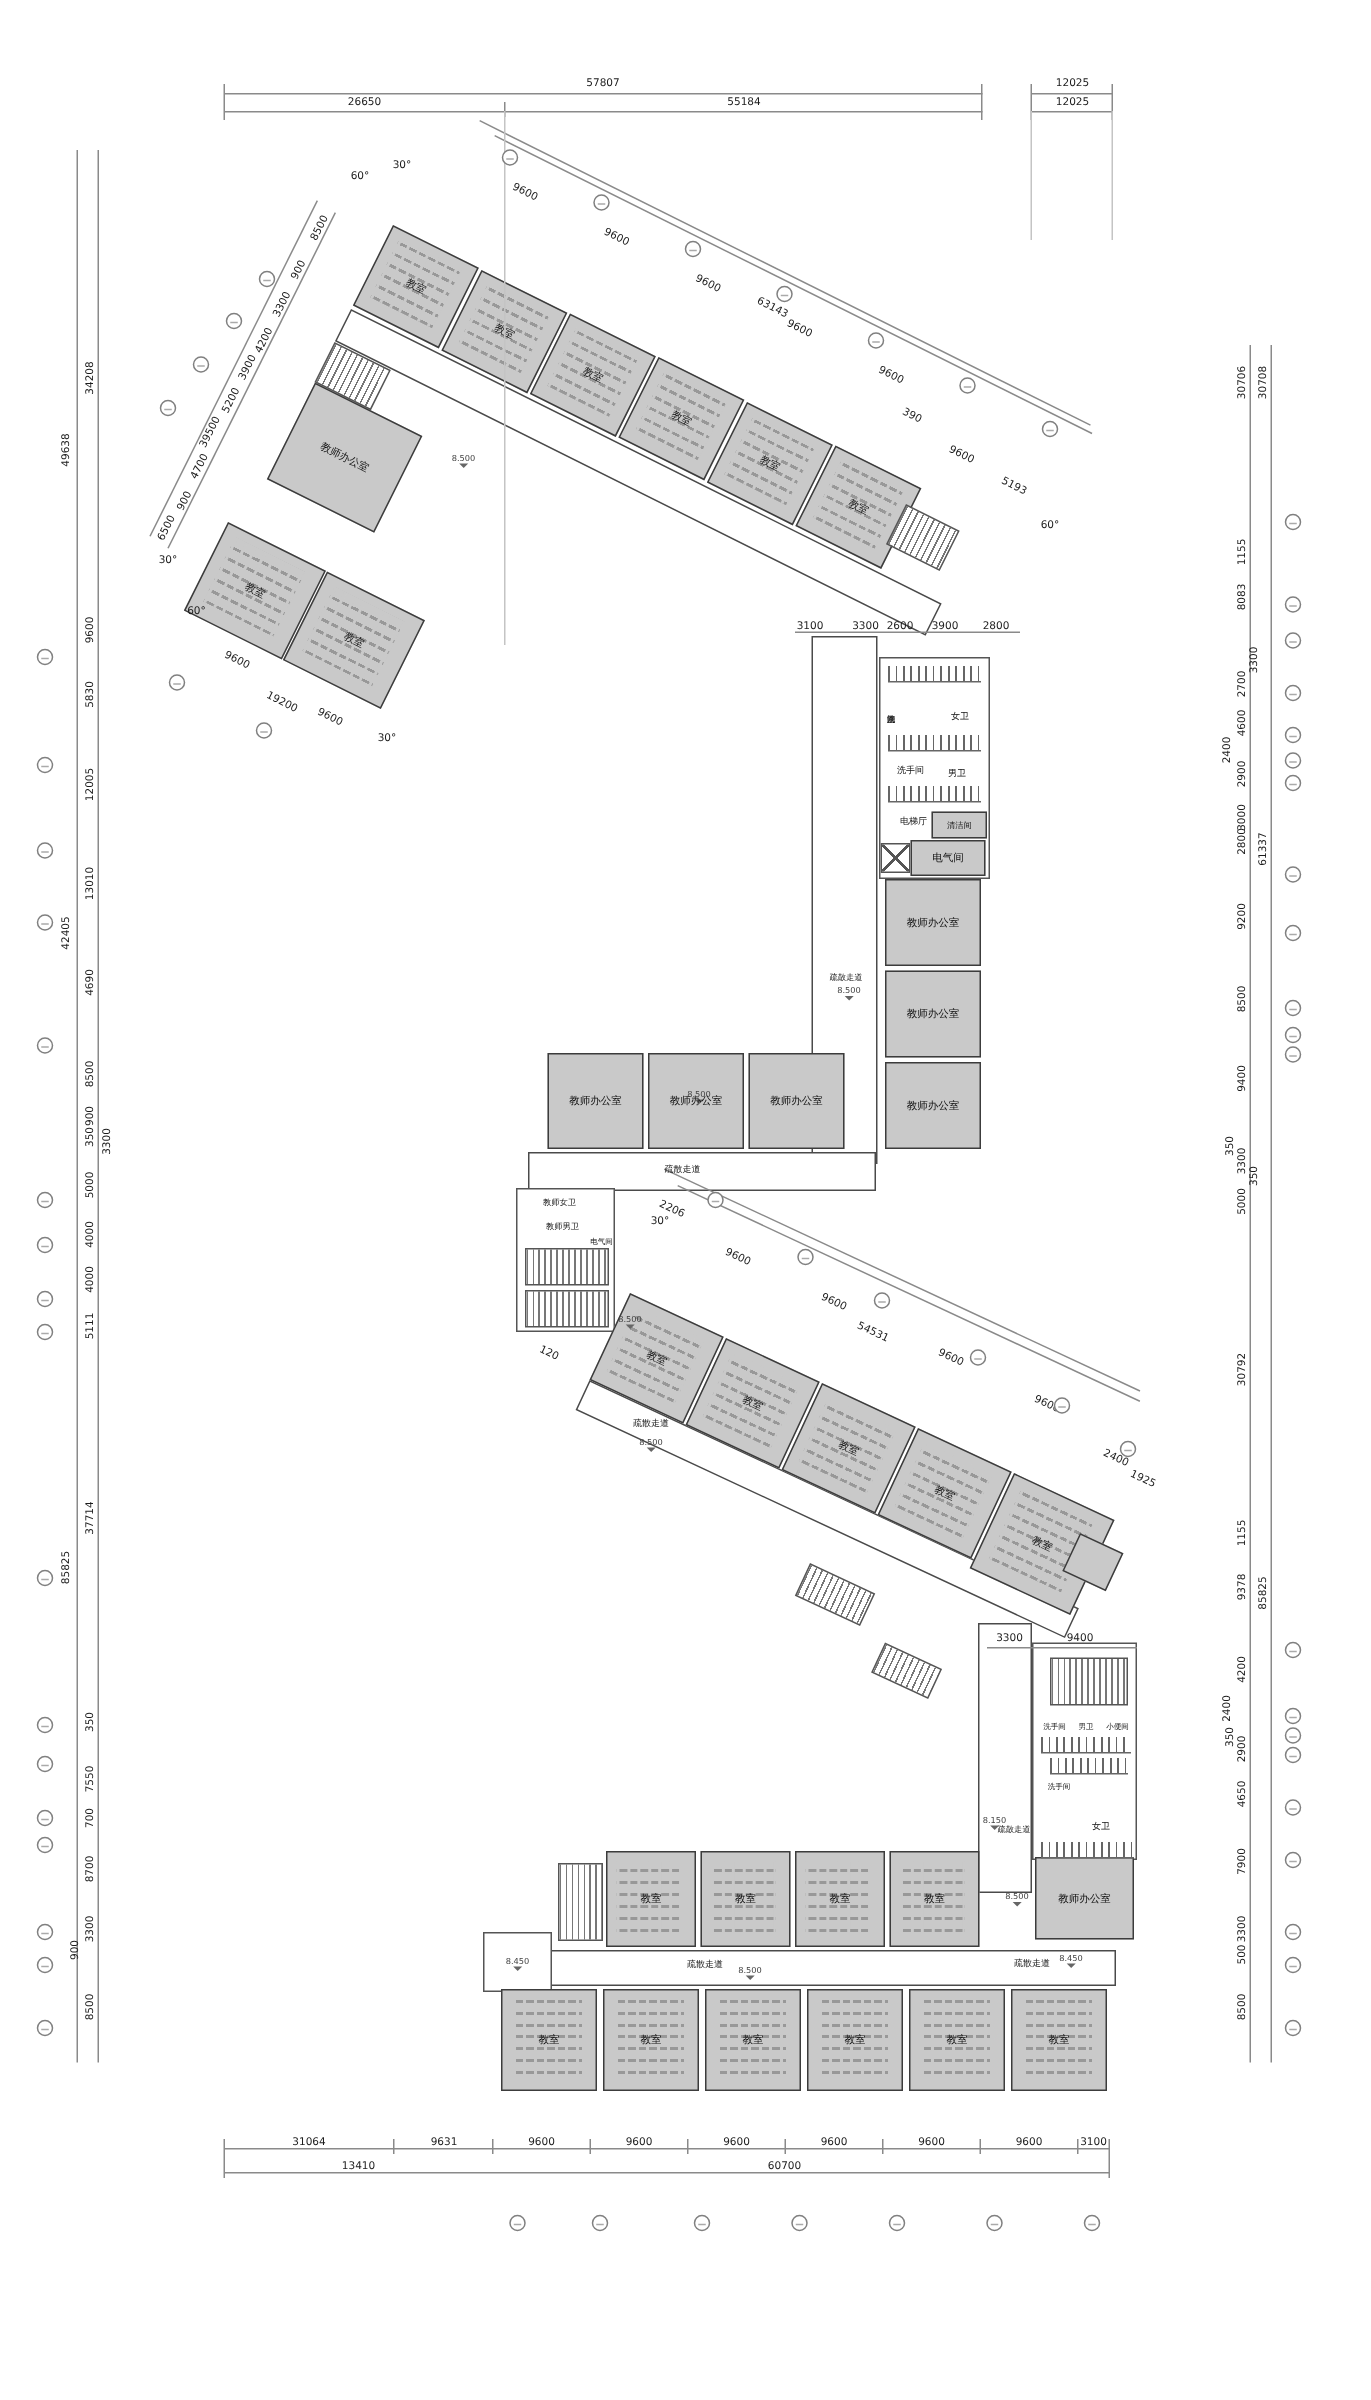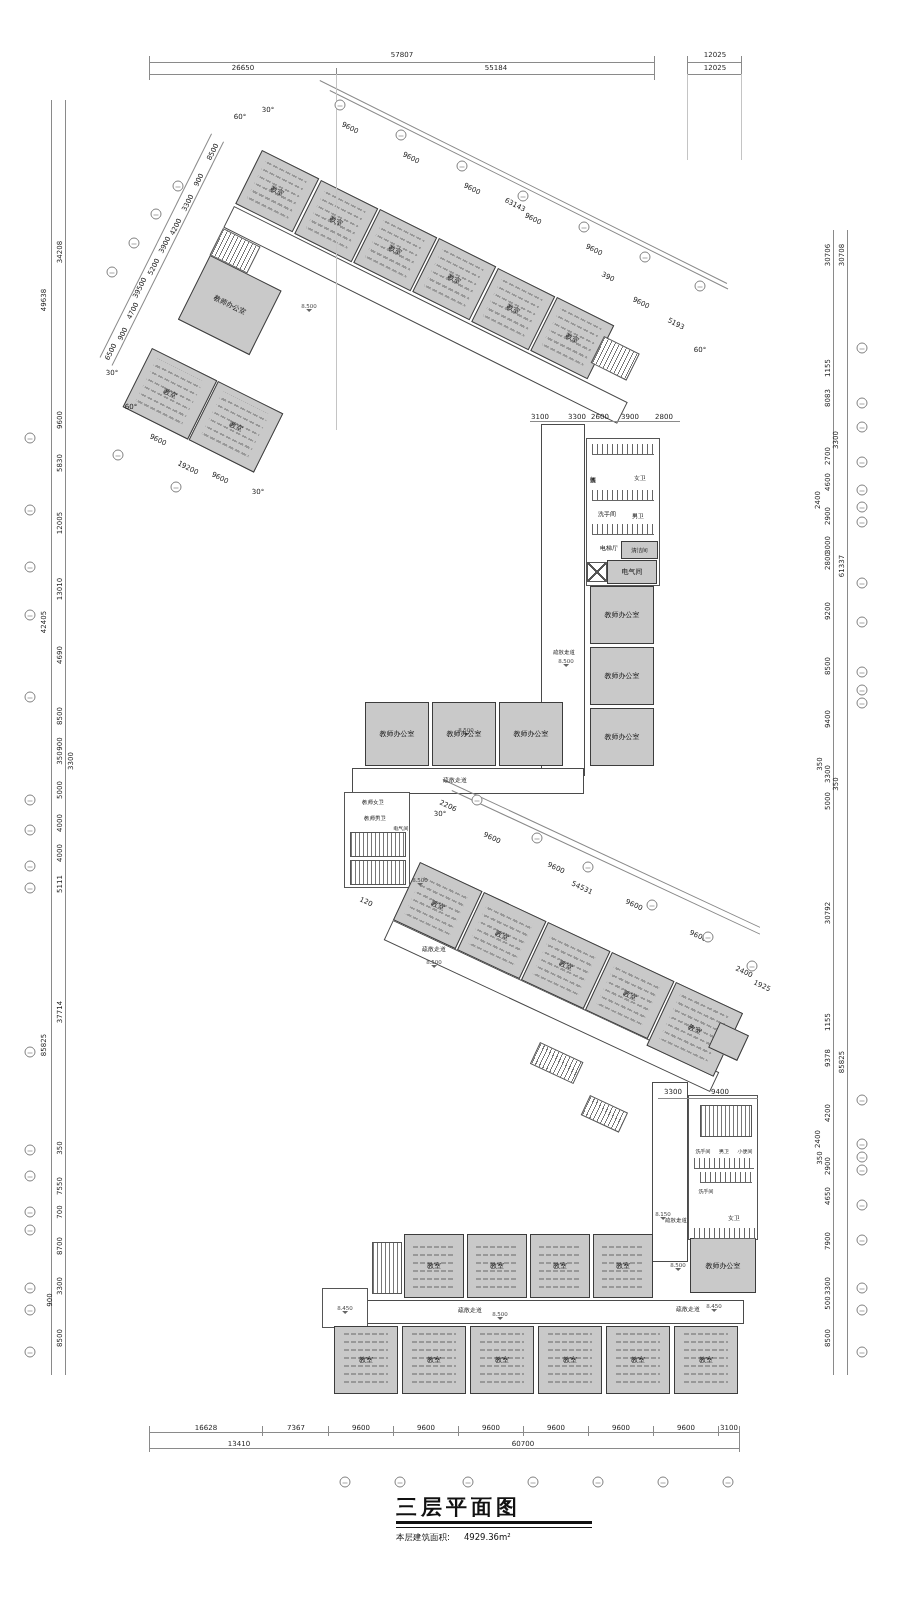--- a/index.html
+++ b/index.html
@@ -33,28 +33,20 @@
   .bub::after{content:"";position:absolute;left:2px;right:2px;top:5px;height:1px;background:#aaa;}
   .titleblock{position:absolute;left:396px;top:1496px;width:202px;}
   .titleblock h1{margin:0;font-size:21px;font-weight:bold;letter-spacing:4px;color:#111;line-height:1.1;}
   .t-rules{margin-top:2px;border-top:3px solid #111;border-bottom:1px solid #111;height:3px;width:196px;}
   .arealine{margin-top:4px;font-size:8.5px;color:#111;display:flex;gap:14px;}
 </style>
 </head>
 <body>
 
 <div class="canvas" id="cv">
-  <div class="titleblock">
-    <h1>三层平面图</h1>
-    <div class="t-rules"></div>
-    <div class="arealine">
-      <span>本层建筑面积:</span>
-      <span>4929.36m²</span>
-    </div>
-  </div>
 <div class="hall" style="left: 234px; top: 206px; width: 440px; height: 24px; transform: rotate(26.5deg);"></div>
     <div class="hall" style="left: 541px; top: 424px; width: 44px; height: 352px;"></div>
     <div class="hall" style="left: 352px; top: 768px; width: 232px; height: 26px;"></div>
     <div class="hall" style="left: 393px; top: 920px; width: 360px; height: 22px; transform: rotate(25deg);"></div>
     <div class="hall" style="left: 652px; top: 1082px; width: 36px; height: 180px;"></div>
     <div class="hall" style="left: 330px; top: 1300px; width: 414px; height: 24px;"></div>
     <div class="box" style="left: 586px; top: 438px; width: 74px; height: 148px;"></div>
     <div class="box" style="left: 344px; top: 792px; width: 66px; height: 96px;"></div>
     <div class="box" style="left: 688px; top: 1095px; width: 70px; height: 145px;"></div>
     <div class="box" style="left: 322px; top: 1288px; width: 46px; height: 40px;"></div>
@@ -232,22 +224,22 @@
     <div class="ln" style="left: 530px; top: 421px; width: 150px;"></div>
     <div class="ln" style="left: 658px; top: 1098px; width: 100px;"></div>
     <div class="ln lt" style="left: 337px; top: 74px; width: 356px; transform: rotate(90deg);"></div>
     <div class="ln lt" style="left: 688px; top: 74px; width: 86px; transform: rotate(90deg);"></div>
     <div class="ln lt" style="left: 742px; top: 74px; width: 86px; transform: rotate(90deg);"></div>
     <div class="dim" style="left: 402px; top: 55px; transform: translate(-50%, -50%) rotate(0deg);">57807</div>
     <div class="dim" style="left: 243px; top: 68px; transform: translate(-50%, -50%) rotate(0deg);">26650</div>
     <div class="dim" style="left: 496px; top: 68px; transform: translate(-50%, -50%) rotate(0deg);">55184</div>
     <div class="dim" style="left: 715px; top: 55px; transform: translate(-50%, -50%) rotate(0deg);">12025</div>
     <div class="dim" style="left: 715px; top: 68px; transform: translate(-50%, -50%) rotate(0deg);">12025</div>
-    <div class="dim" style="left: 206px; top: 1428px; transform: translate(-50%, -50%) rotate(0deg);">16628</div>
-    <div class="dim" style="left: 296px; top: 1428px; transform: translate(-50%, -50%) rotate(0deg);">7367</div>
+    <div class="dim" style="left: 206px; top: 1428px; transform: translate(-50%, -50%) rotate(0deg);">31064</div>
+    <div class="dim" style="left: 296px; top: 1428px; transform: translate(-50%, -50%) rotate(0deg);">9631</div>
     <div class="dim" style="left: 361px; top: 1428px; transform: translate(-50%, -50%) rotate(0deg);">9600</div>
     <div class="dim" style="left: 426px; top: 1428px; transform: translate(-50%, -50%) rotate(0deg);">9600</div>
     <div class="dim" style="left: 491px; top: 1428px; transform: translate(-50%, -50%) rotate(0deg);">9600</div>
     <div class="dim" style="left: 556px; top: 1428px; transform: translate(-50%, -50%) rotate(0deg);">9600</div>
     <div class="dim" style="left: 621px; top: 1428px; transform: translate(-50%, -50%) rotate(0deg);">9600</div>
     <div class="dim" style="left: 686px; top: 1428px; transform: translate(-50%, -50%) rotate(0deg);">9600</div>
     <div class="dim" style="left: 729px; top: 1428px; transform: translate(-50%, -50%) rotate(0deg);">3100</div>
     <div class="dim" style="left: 239px; top: 1444px; transform: translate(-50%, -50%) rotate(0deg);">13410</div>
     <div class="dim" style="left: 523px; top: 1444px; transform: translate(-50%, -50%) rotate(0deg);">60700</div>
     <div class="dim" style="left: 44px; top: 300px; transform: translate(-50%, -50%) rotate(-90deg);">49638</div>

